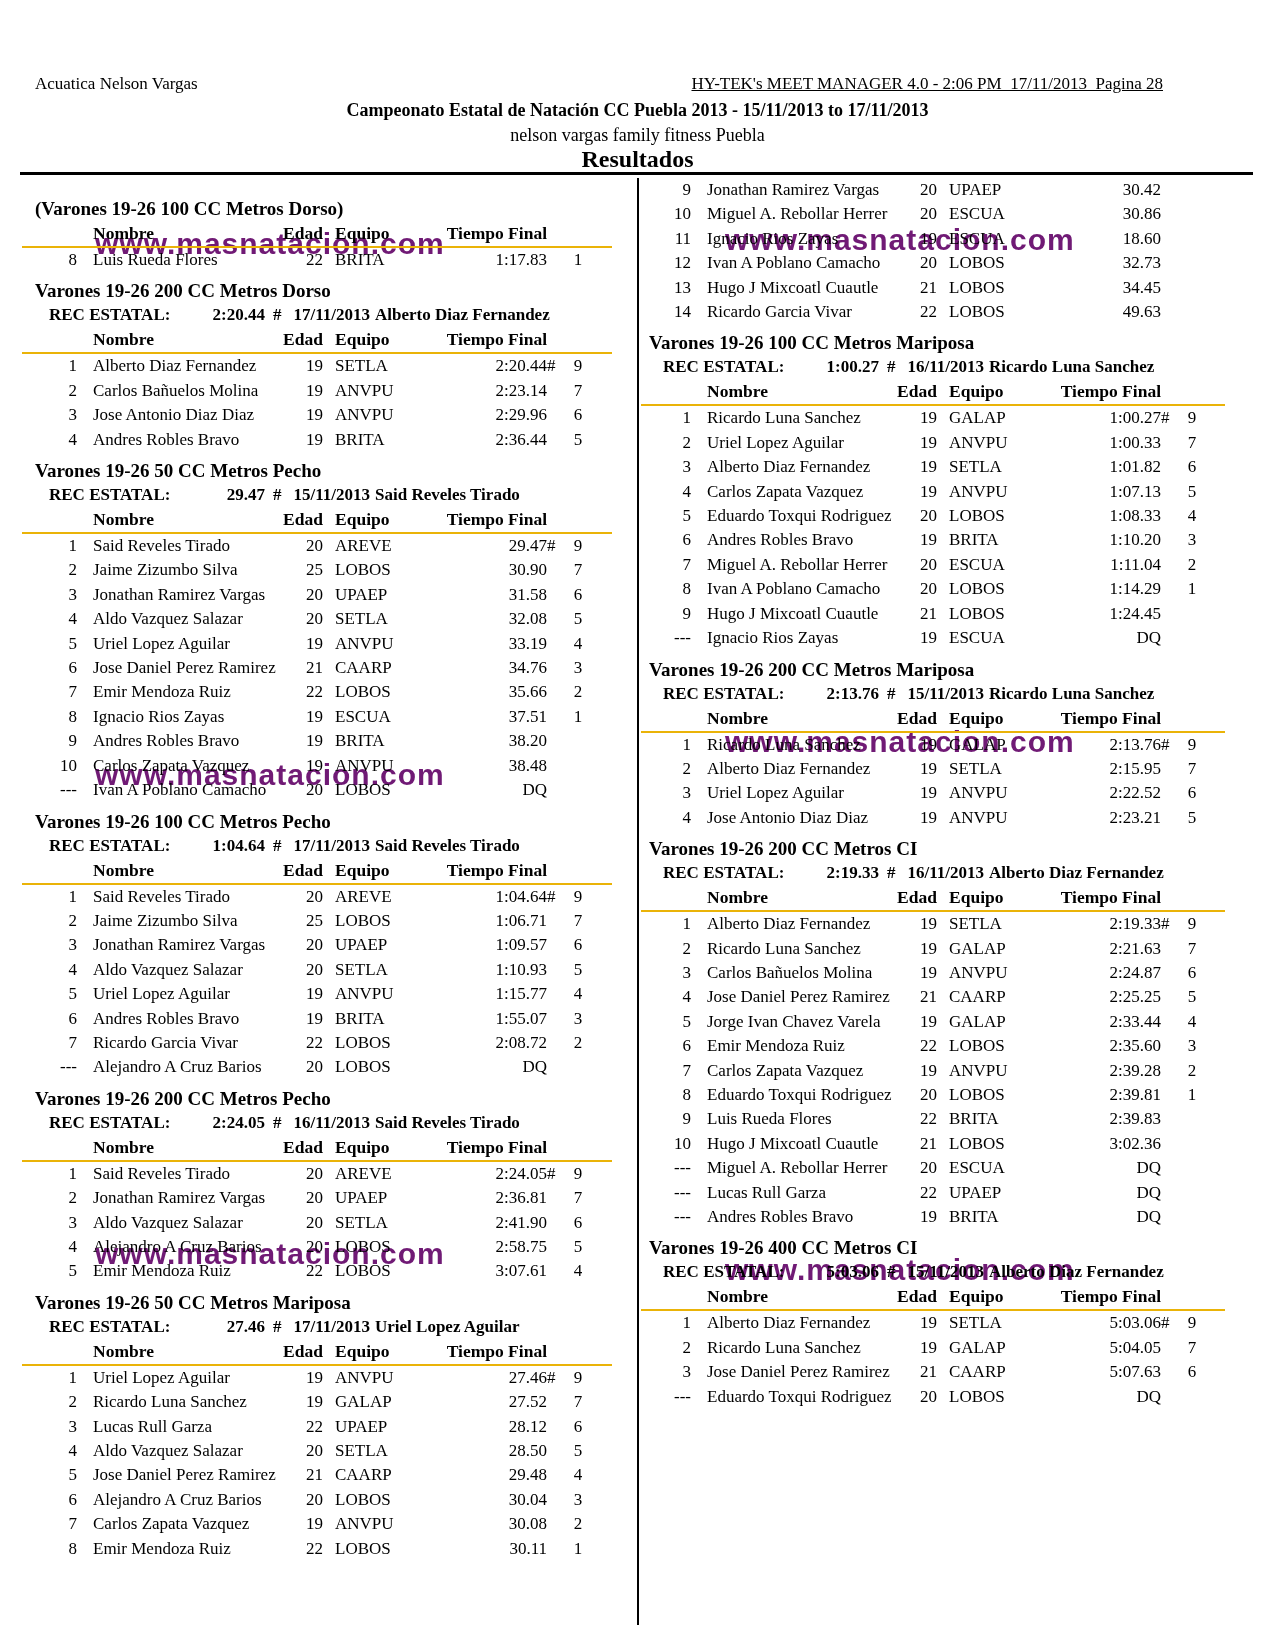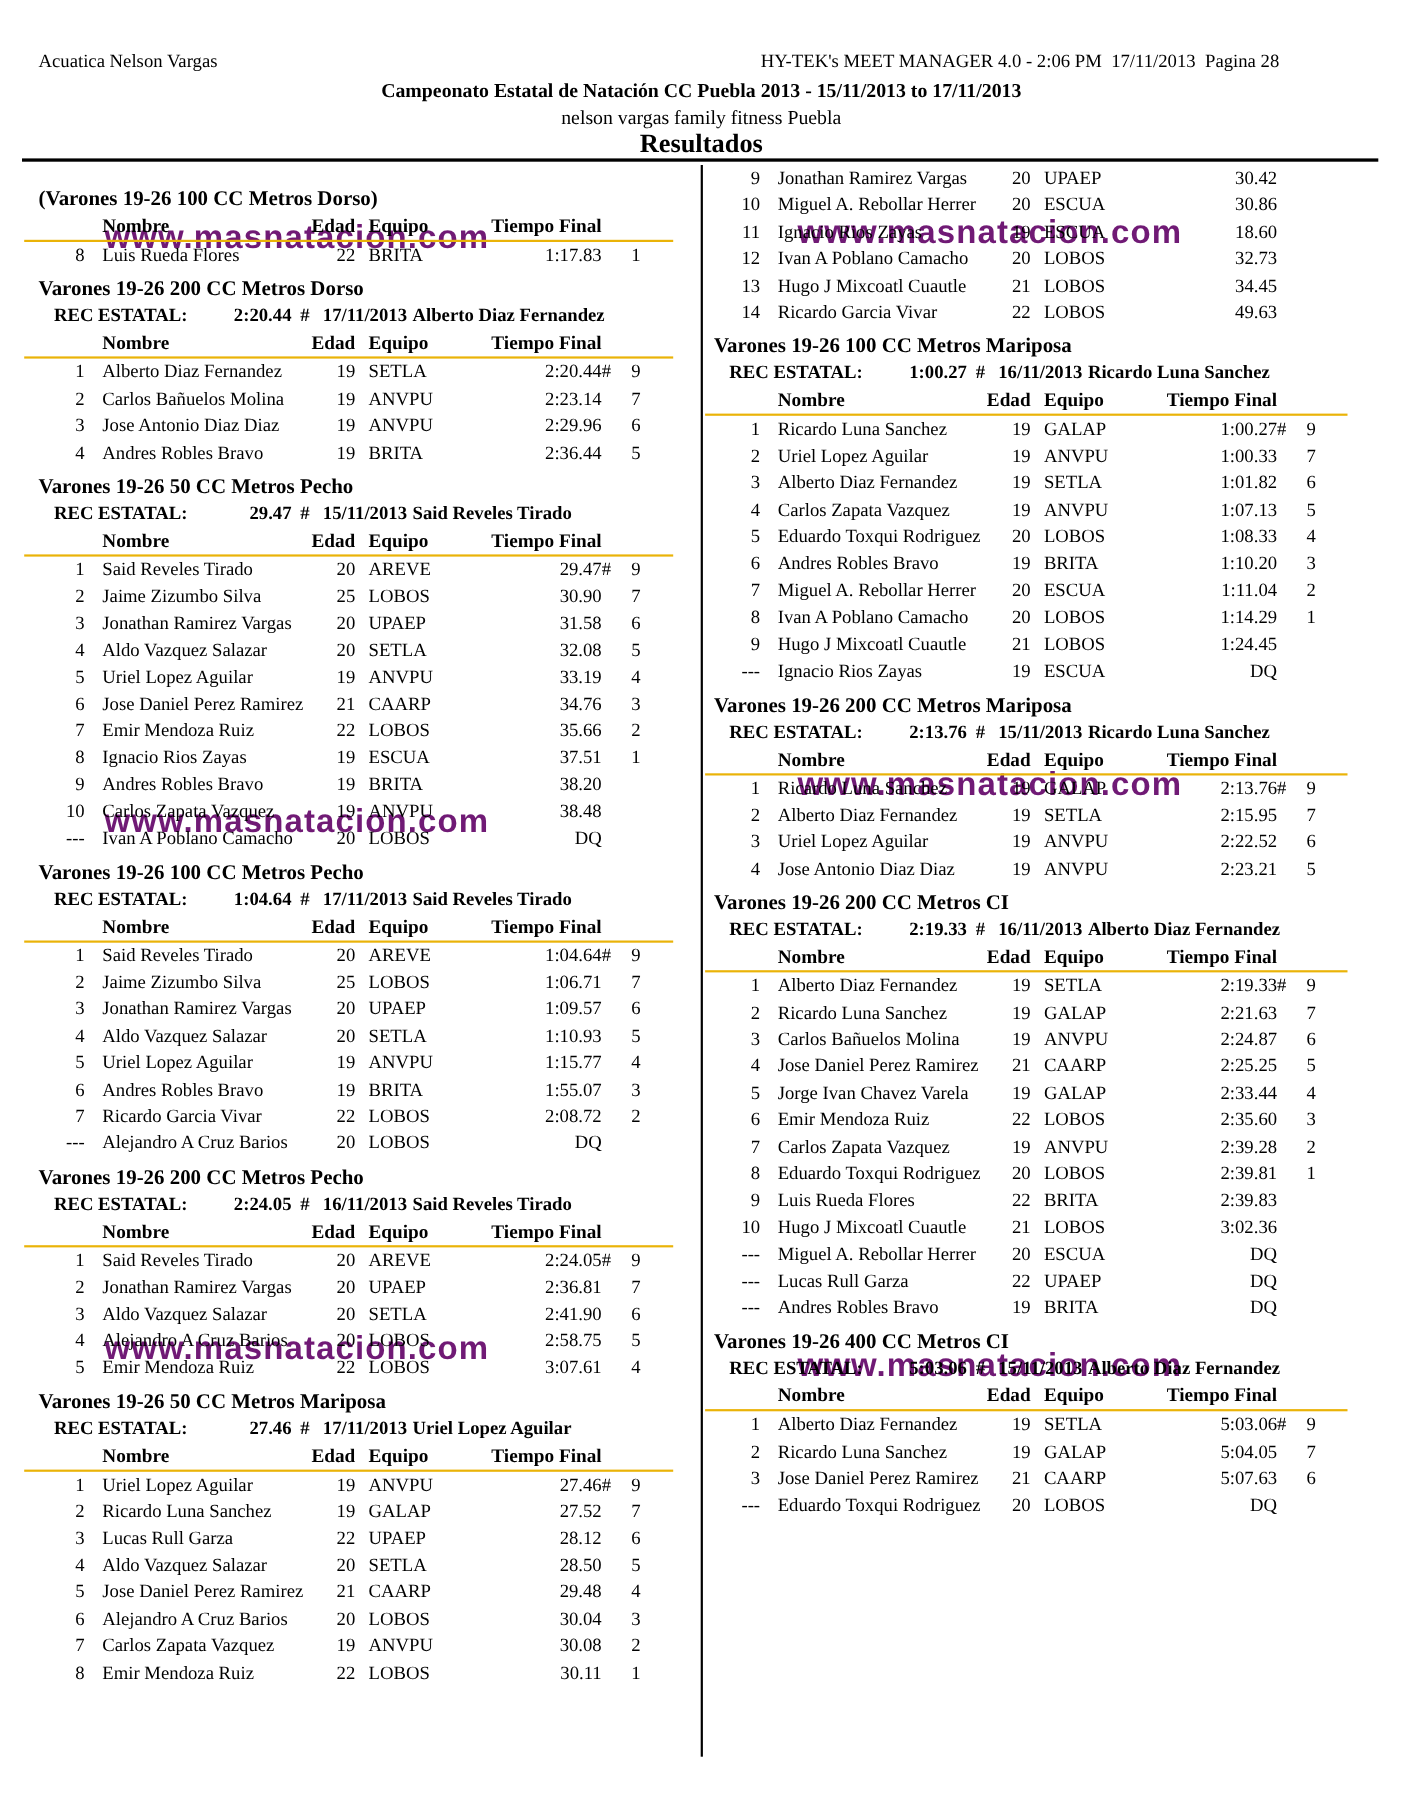--- a/index.html
+++ b/index.html
@@ -5,24 +5,24 @@
   html,body{margin:0;padding:0;background:#fff;}
   .page{
     position:relative;
     width:1275px;height:1650px;
     background:#ffffff;
     font-family:"Liberation Serif","DejaVu Serif",serif;
     color:#000;
     overflow:hidden;
   }
   
-  .page-header{padding-top:44px;}
+  .page-header{padding-top:72px;}
   .header-line1{position:relative;height:23px;font-size:17px;line-height:23px;}
   .club-name{position:absolute;left:35px;top:0;}
-  .meta-line{position:absolute;right:112px;top:0;white-space:pre;}
+  .meta-line{position:absolute;right:112px;top:0;white-space:pre;text-decoration:underline;}
   .meet-title{text-align:center;font-size:18px;font-weight:bold;line-height:25px;margin-top:3px;}
   .meet-subtitle{text-align:center;font-size:18px;font-weight:normal;line-height:24px;}
   .results-label{text-align:center;font-size:24px;font-weight:bold;line-height:24px;}
   .top-rule{height:3px;background:#000;margin:1px 22px 0 20px;}
   
   .results-area{
     position:relative;
     display:flex;
     align-items:flex-start;
     padding:3px 20px 0 20px;

